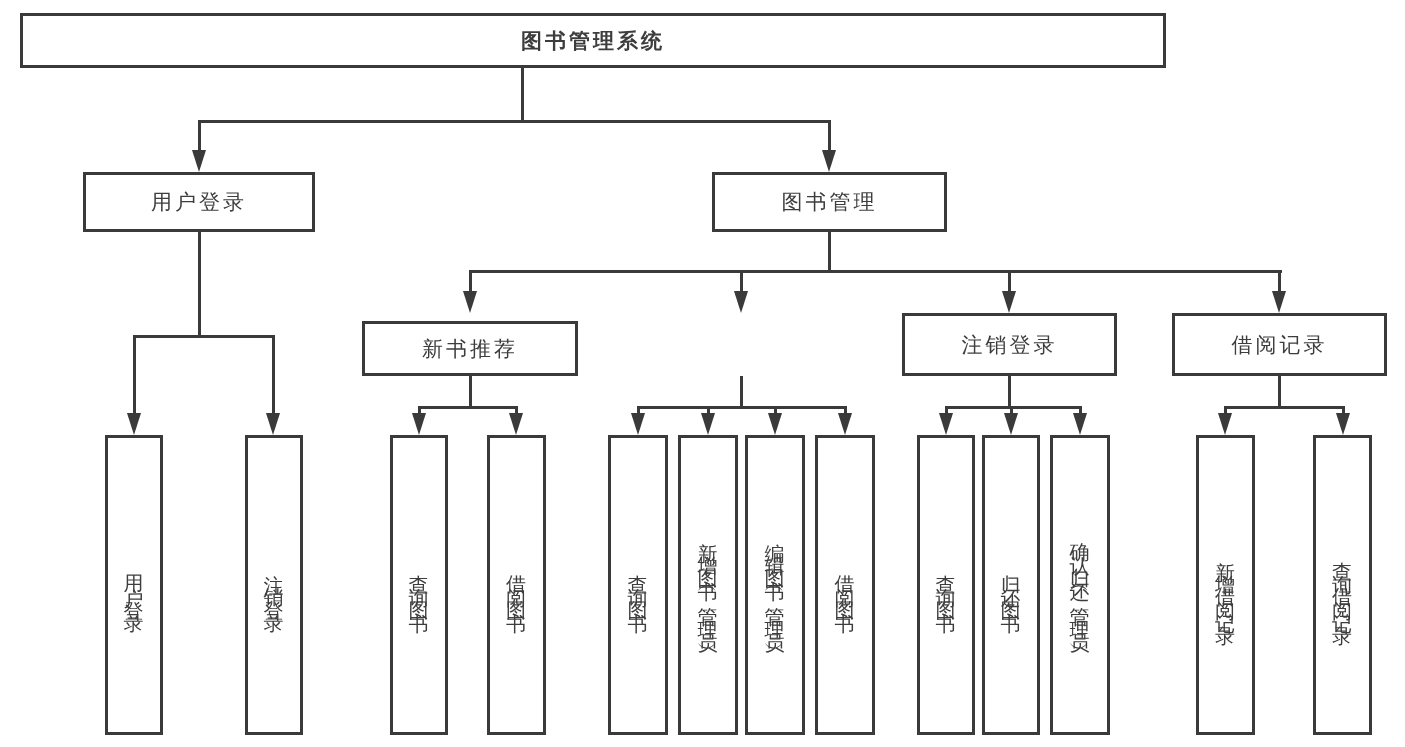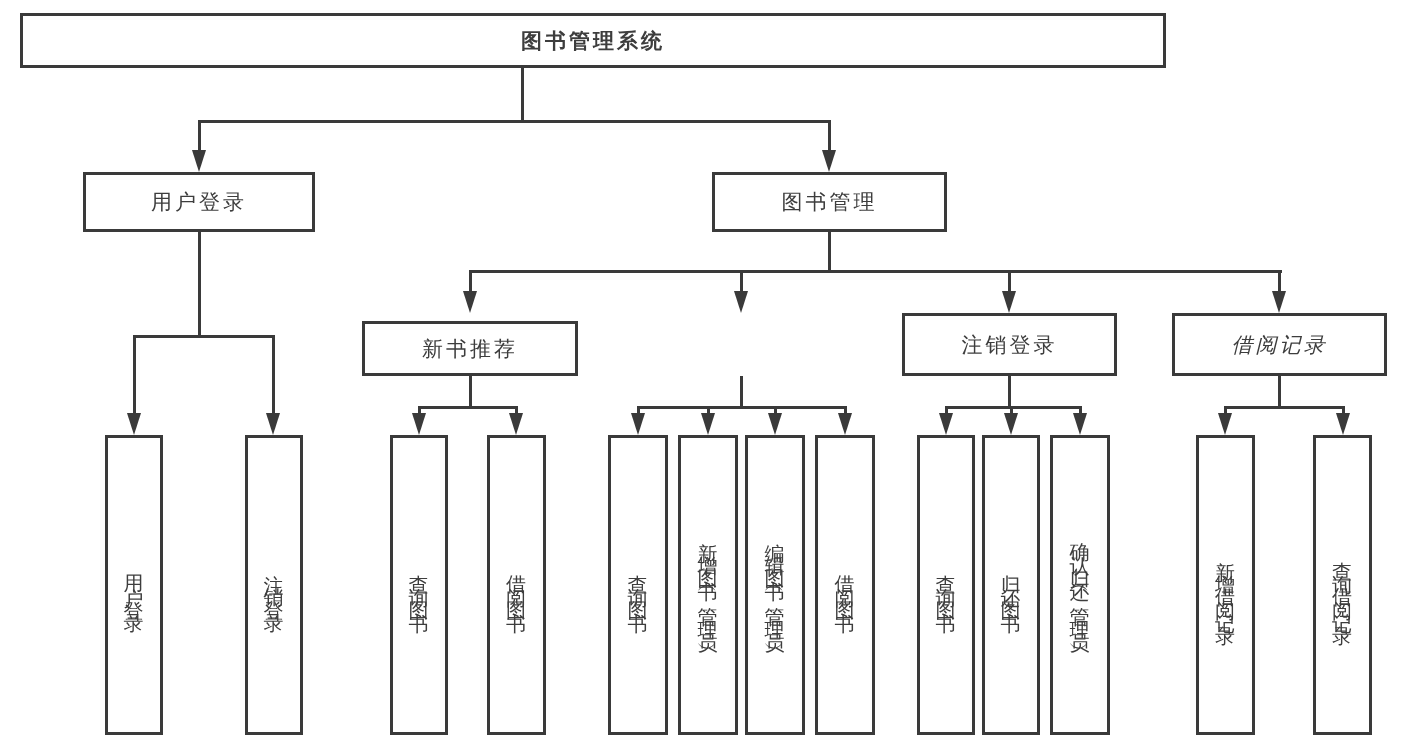--- a/index.html
+++ b/index.html
@@ -81,21 +81,21 @@
   <div class="arrow" style="left:463px;top:291px;"></div>
   <div class="vline" style="left:740px;top:270px;height:25px;"></div>
   <div class="arrow" style="left:734px;top:291px;"></div>
   <div class="vline" style="left:1008px;top:270px;height:25px;"></div>
   <div class="arrow" style="left:1002px;top:291px;"></div>
   <div class="vline" style="left:1278px;top:270px;height:25px;"></div>
   <div class="arrow" style="left:1272px;top:291px;"></div>
 
   <div class="box" style="left:362px;top:313px;width:216px;height:55px;margin-top:8px;">新书推荐</div>
   <div class="box" style="left:902px;top:313px;width:215px;height:63px;">注销登录</div>
-  <div class="box" style="left:1172px;top:313px;width:215px;height:63px;font-style:italic;">借阅记录</div>
+  <div class="box" style="left:1172px;top:313px;width:215px;height:63px;">借阅记录</div>
 
   <div class="vline" style="left:469px;top:376px;height:30px;"></div>
   <div class="hline" style="left:418px;top:406px;width:99px;"></div>
   <div class="vline" style="left:418px;top:406px;height:10px;"></div>
   <div class="arrow" style="left:412px;top:413px;"></div>
   <div class="vline" style="left:515px;top:406px;height:10px;"></div>
   <div class="arrow" style="left:509px;top:413px;"></div>
 
   <div class="vline" style="left:740px;top:376px;height:30px;"></div>
   <div class="hline" style="left:637px;top:406px;width:210px;"></div>

